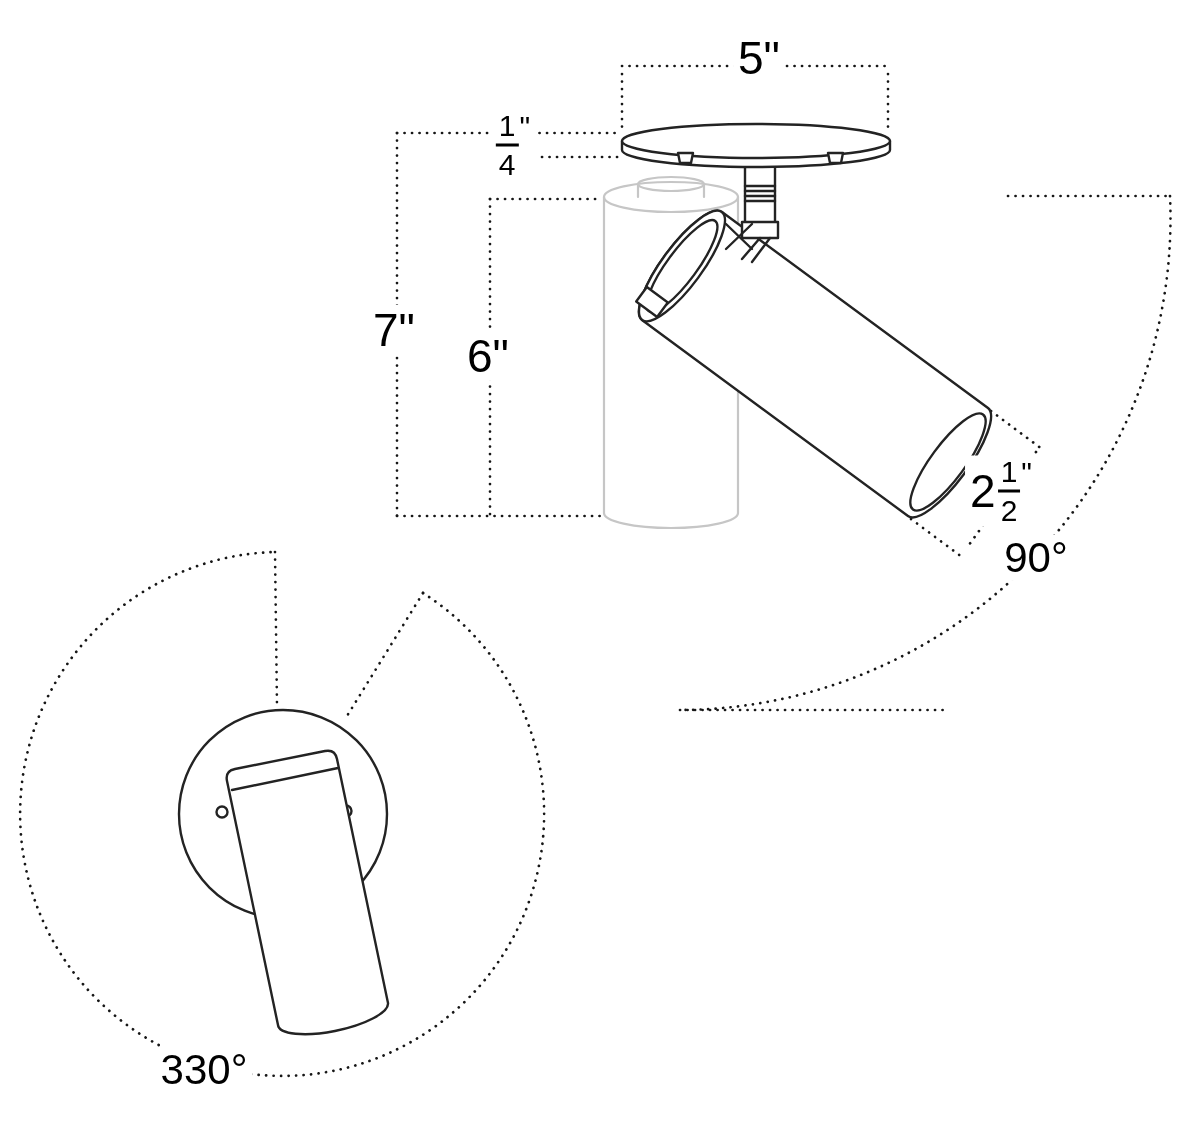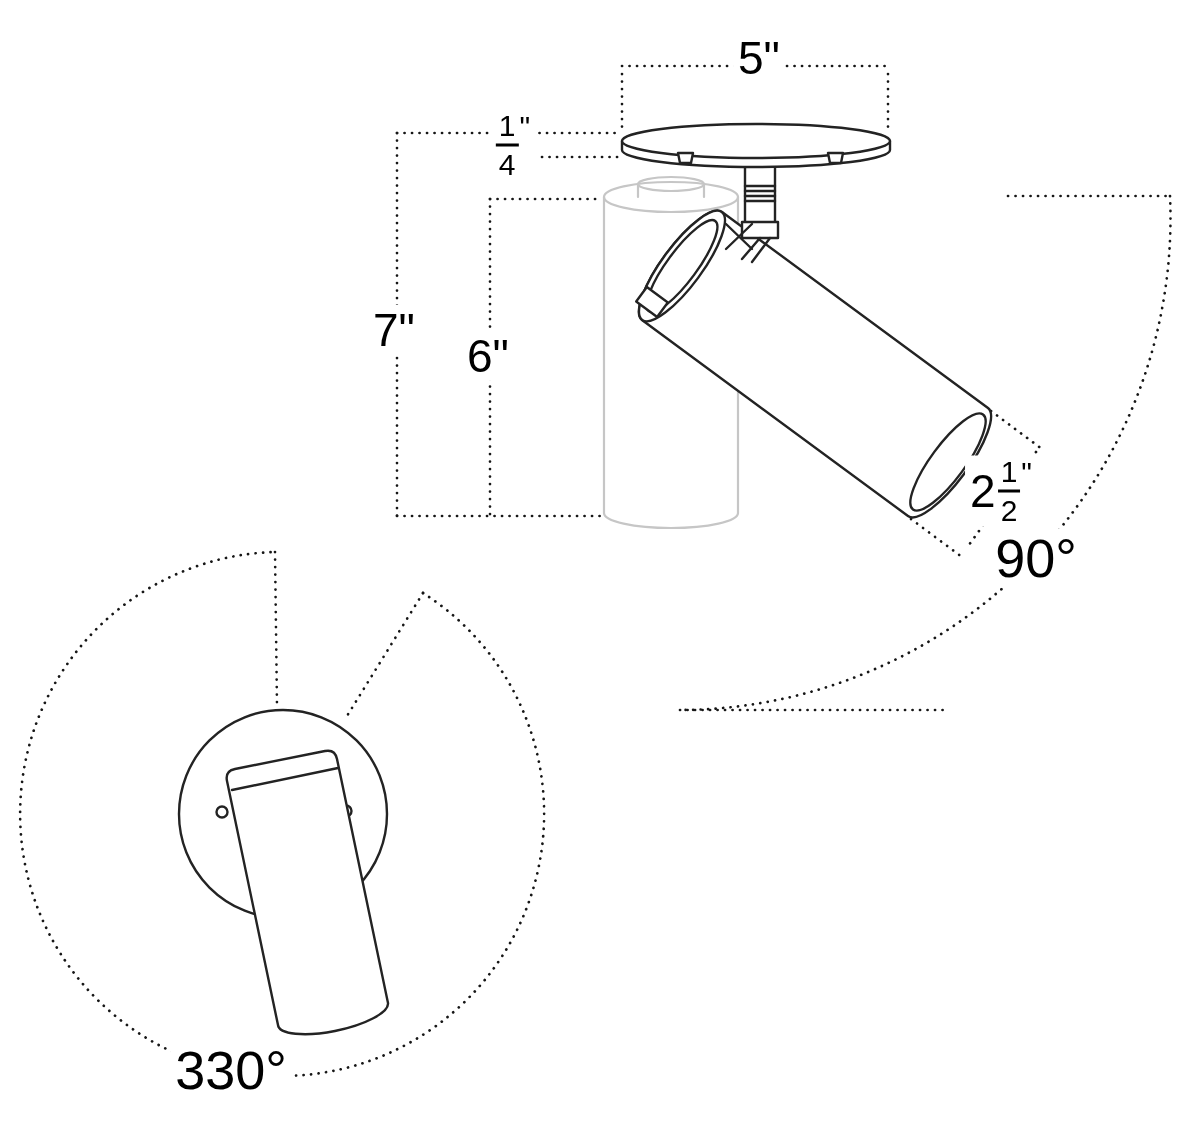--- a/index.html
+++ b/index.html
@@ -28,21 +28,21 @@
     position:absolute;
     transform:translate(-50%,-50%);
     background:#fff;
     color:#000;
     white-space:nowrap;
     text-align:center;
     padding:1px 5px;
     line-height:1.05;
   }
   .size-main{font-size:46px;}
-  .size-angle{font-size:54px;}
+  .size-angle{font-size:42px;}
   .frac-row{display:inline-flex;align-items:center;}
   .whole{font-size:46px;margin-right:2px;}
   .frac{
     display:inline-flex;flex-direction:column;align-items:center;
     font-size:30px;line-height:1;
   }
   .frac .num{border-bottom:3px solid #000;padding:0 3px 3px;}
   .frac .den{padding-top:3px;}
   .frac-unit{font-size:30px;align-self:flex-start;margin-left:1px;}
 </style>
@@ -164,17 +164,17 @@
       <span class="num">1</span>
       <span class="den">2</span>
     </span>
     <span class="frac-unit">"</span>
   </div>
 
   <div class="label size-angle" style="left:1036px;top:558px">
     <span>90°</span>
   </div>
 
-  <div class="label size-angle" style="left:231px;top:1070px">
+  <div class="label size-angle" style="left:204px;top:1070px">
     <span>330°</span>
   </div>
 
 </div>
 
 </body></html>

